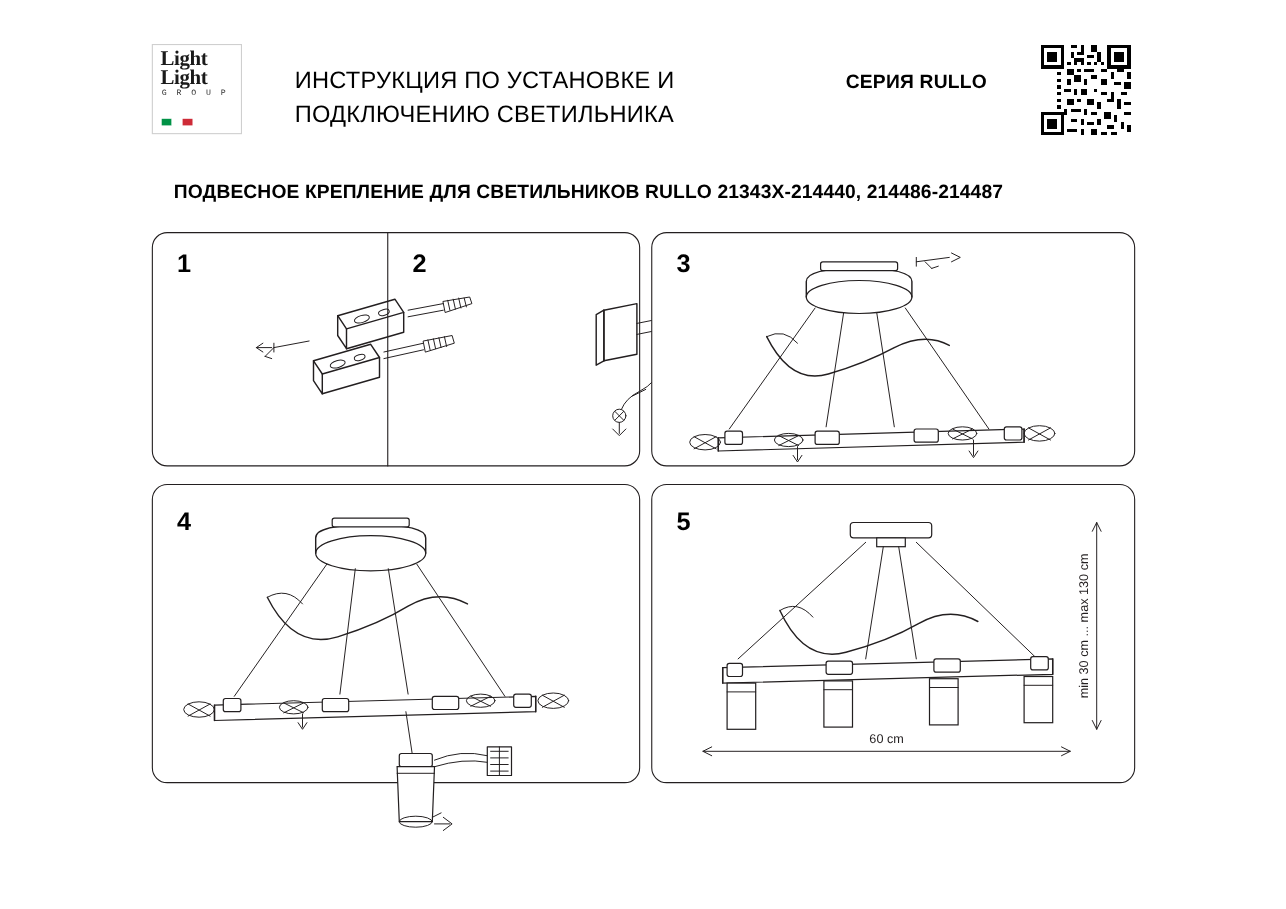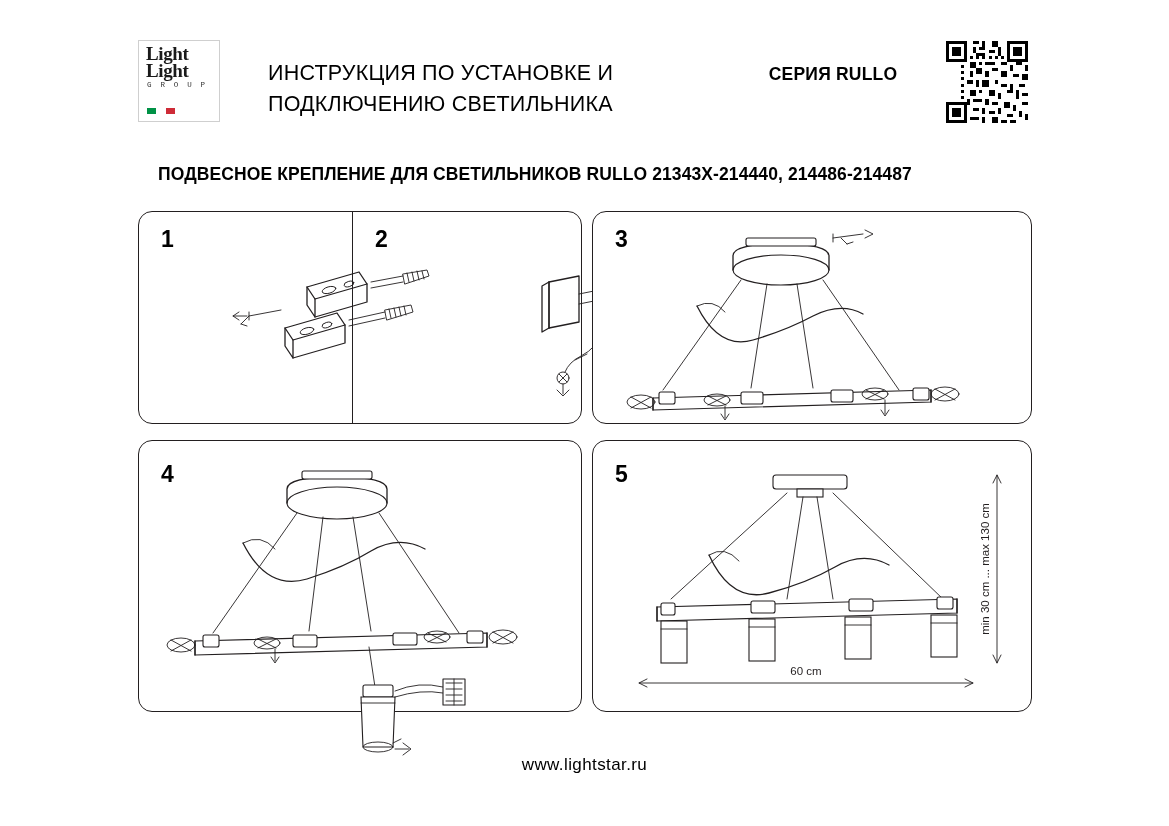--- a/index.html
+++ b/index.html
@@ -559,15 +559,14 @@
 
       <g class="thin">
         <path d="M396 24 L396 212"></path>
         <path d="M392 32 L396 24 L400 32"></path>
         <path d="M392 204 L396 212 L400 204"></path>
       </g>
       <text x="388" y="118" text-anchor="middle" class="dim-text" transform="rotate(-90 388 118)">min 30 cm ... max 130 cm</text>
     </svg>
   </div>
 
-  <div class="footer">www.lightstar.ru</div>
 
 </div>
 
 </body></html>

